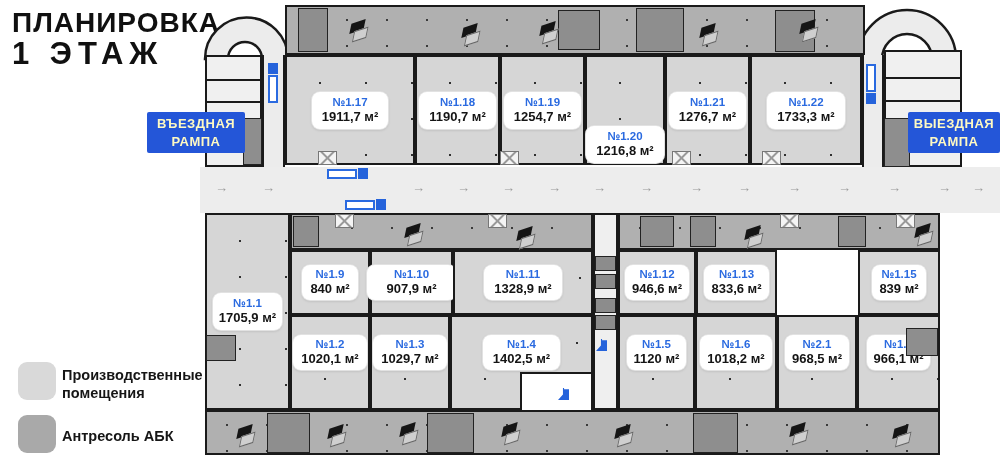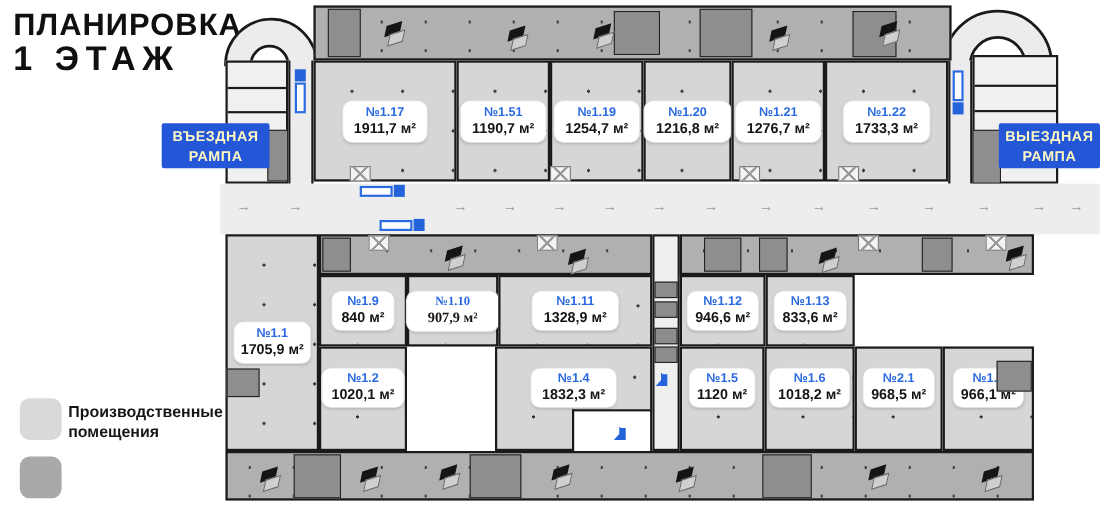--- a/index.html
+++ b/index.html
@@ -116,31 +116,31 @@
   <span class="st" style="left:800px;top:22px;"></span>
 
   <div class="unit" style="left:285px;top:55px;width:130px;height:110px;">
     <div class="card">
       <div class="no">№1.17</div>
       <div class="ar">1911,7 м²</div>
     </div>
   </div>
   <div class="unit" style="left:415px;top:55px;width:85px;height:110px;">
     <div class="card">
-      <div class="no">№1.51</div>
+      <div class="no">№1.18</div>
       <div class="ar">1190,7 м²</div>
     </div>
   </div>
   <div class="unit" style="left:500px;top:55px;width:85px;height:110px;">
     <div class="card">
       <div class="no">№1.19</div>
       <div class="ar">1254,7 м²</div>
     </div>
   </div>
-  <div class="unit" style="left:585px;top:55px;width:80px;height:110px;">
+  <div class="unit" style="left:585px;top:55px;width:80px;height:110px;align-items:flex-end;">
     <div class="card">
       <div class="no">№1.20</div>
       <div class="ar">1216,8 м²</div>
     </div>
   </div>
   <div class="unit" style="left:665px;top:55px;width:85px;height:110px;">
     <div class="card">
       <div class="no">№1.21</div>
       <div class="ar">1276,7 м²</div>
     </div>
@@ -213,21 +213,21 @@
   <div class="elev" style="left:595px;top:315px;"></div>
   <div class="btri" style="left:596px;top:339px;"></div>
 
   <div class="unit" style="left:290px;top:250px;width:80px;height:65px;">
     <div class="card" style="padding:3px 8px 4px;">
       <div class="no">№1.9</div>
       <div class="ar">840 м²</div>
     </div>
   </div>
   <div class="unit" style="left:370px;top:250px;width:83px;height:65px;">
-    <div class="card" style="padding:3px 19px 4px;font-family:Liberation Serif, serif;">
+    <div class="card" style="padding:3px 19px 4px;">
       <div class="no">№1.10</div>
       <div class="ar">907,9 м²</div>
     </div>
   </div>
   <div class="unit" style="left:453px;top:250px;width:140px;height:65px;">
     <div class="card" style="padding:3px 10px 4px;">
       <div class="no">№1.11</div>
       <div class="ar">1328,9 м²</div>
     </div>
   </div>
@@ -236,31 +236,43 @@
       <div class="no">№1.12</div>
       <div class="ar">946,6 м²</div>
     </div>
   </div>
   <div class="unit" style="left:696px;top:250px;width:81px;height:65px;">
     <div class="card" style="padding:3px 7px 4px;">
       <div class="no">№1.13</div>
       <div class="ar">833,6 м²</div>
     </div>
   </div>
+  <div class="unit" style="left:858px;top:250px;width:82px;height:65px;">
+    <div class="card" style="padding:3px 7px 4px;">
+      <div class="no">№1.15</div>
+      <div class="ar">839 м²</div>
+    </div>
+  </div>
 
   <div class="unit" style="left:290px;top:315px;width:80px;height:95px;">
     <div class="card shift-up" style="padding:3px 8px 4px;">
       <div class="no">№1.2</div>
       <div class="ar">1020,1 м²</div>
     </div>
   </div>
+  <div class="unit" style="left:370px;top:315px;width:80px;height:95px;">
+    <div class="card shift-up" style="padding:3px 8px 4px;">
+      <div class="no">№1.3</div>
+      <div class="ar">1029,7 м²</div>
+    </div>
+  </div>
   <div class="unit" style="left:450px;top:315px;width:143px;height:95px;">
     <div class="card shift-up" style="padding:3px 10px 4px;">
       <div class="no">№1.4</div>
-      <div class="ar">1832,3 м²</div>
+      <div class="ar">1402,5 м²</div>
     </div>
   </div>
   <div class="unit" style="left:618px;top:315px;width:77px;height:95px;">
     <div class="card shift-up" style="padding:3px 7px 4px;">
       <div class="no">№1.5</div>
       <div class="ar">1120 м²</div>
     </div>
   </div>
   <div class="unit" style="left:695px;top:315px;width:82px;height:95px;">
     <div class="card shift-up" style="padding:3px 7px 4px;">
@@ -302,14 +314,15 @@
     <span>РАМПА</span>
   </div>
   <div class="ramp-label" style="left:908px;top:112px;width:92px;height:41px;">
     <span>ВЫЕЗДНАЯ</span>
     <span>РАМПА</span>
   </div>
 
   <div class="sw" style="left:18px;top:362px;background:#d9d9d9;"></div>
   <div class="legend-text" style="left:62px;top:366px;">Производственные помещения</div>
   <div class="sw" style="left:18px;top:415px;background:#a9a9a9;"></div>
+  <div class="legend-text" style="left:62px;top:427px;">Антресоль АБК</div>
 
 </div>
 
 </body></html>

